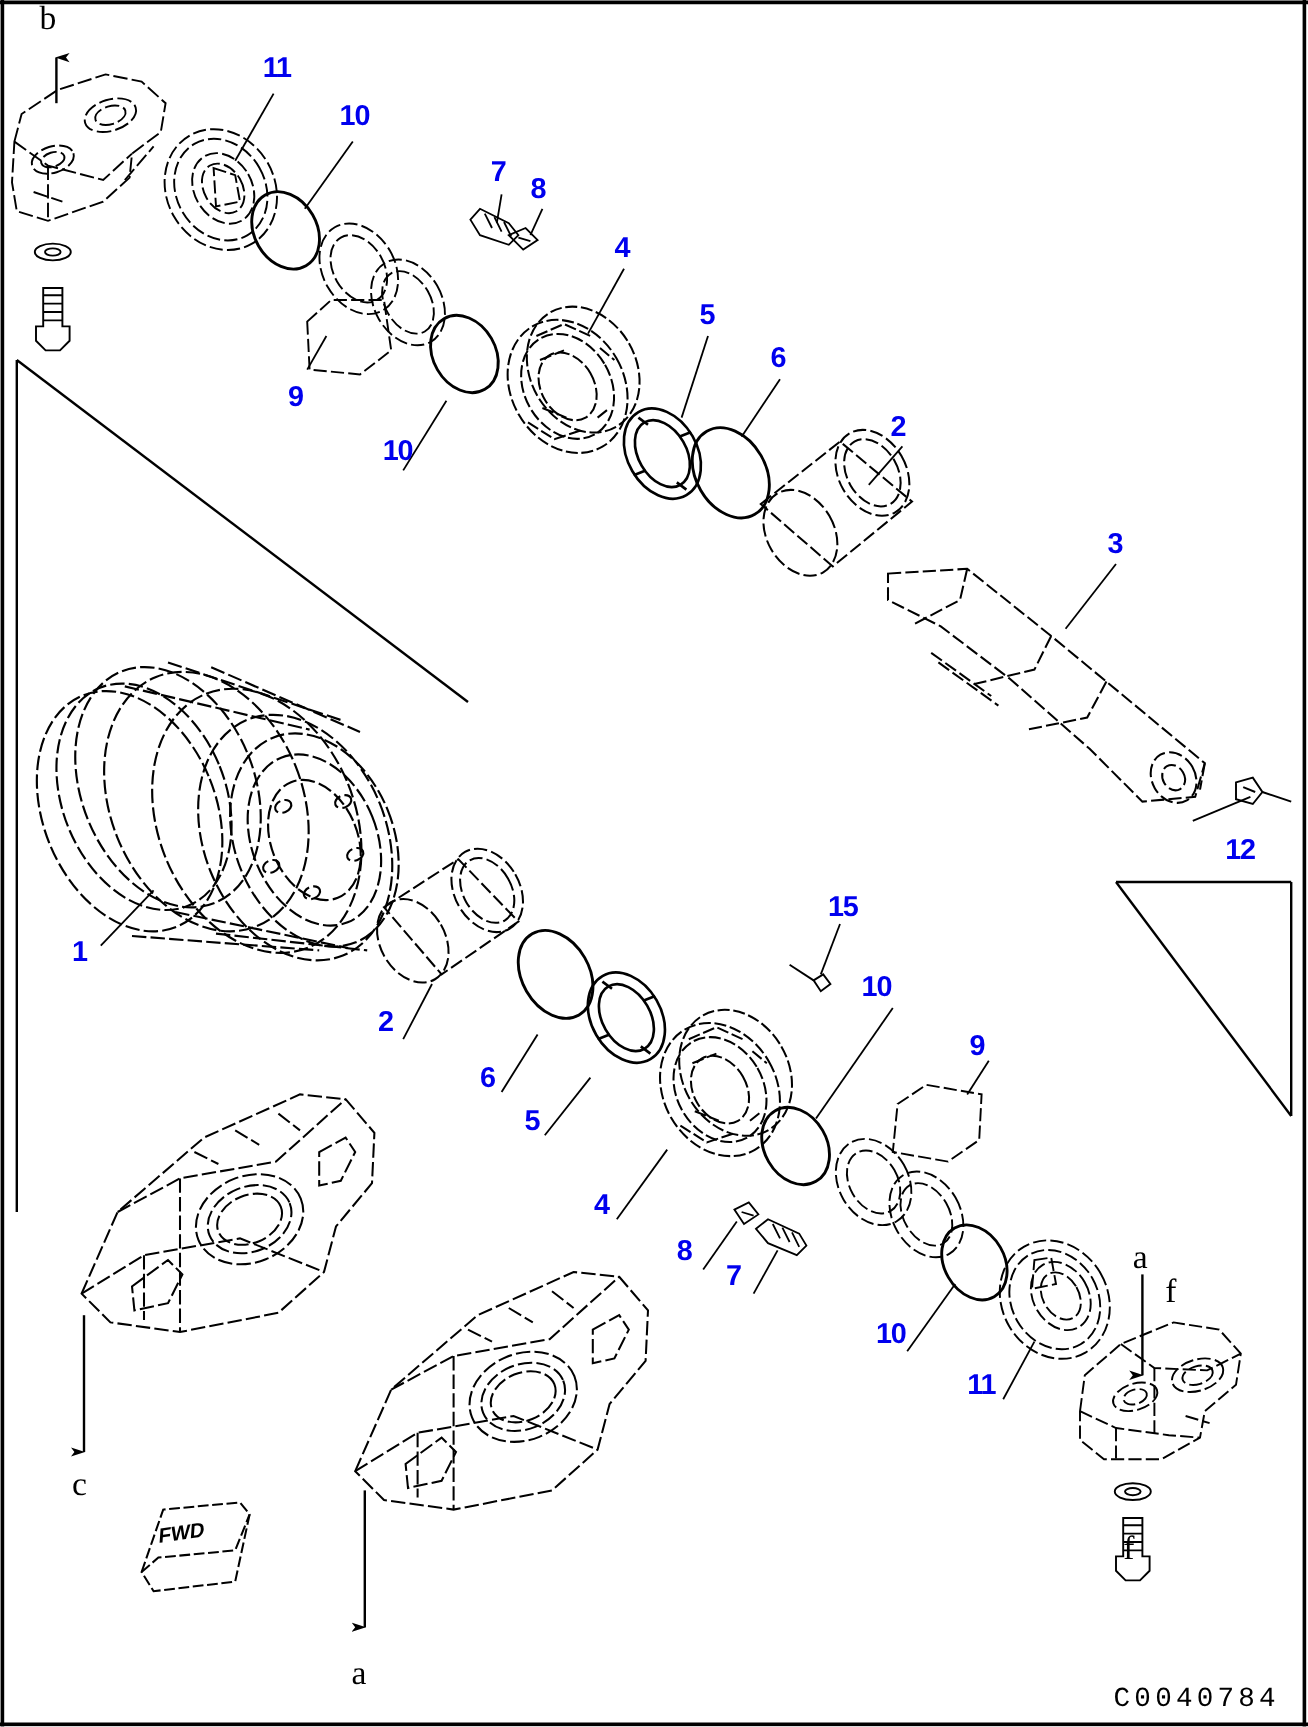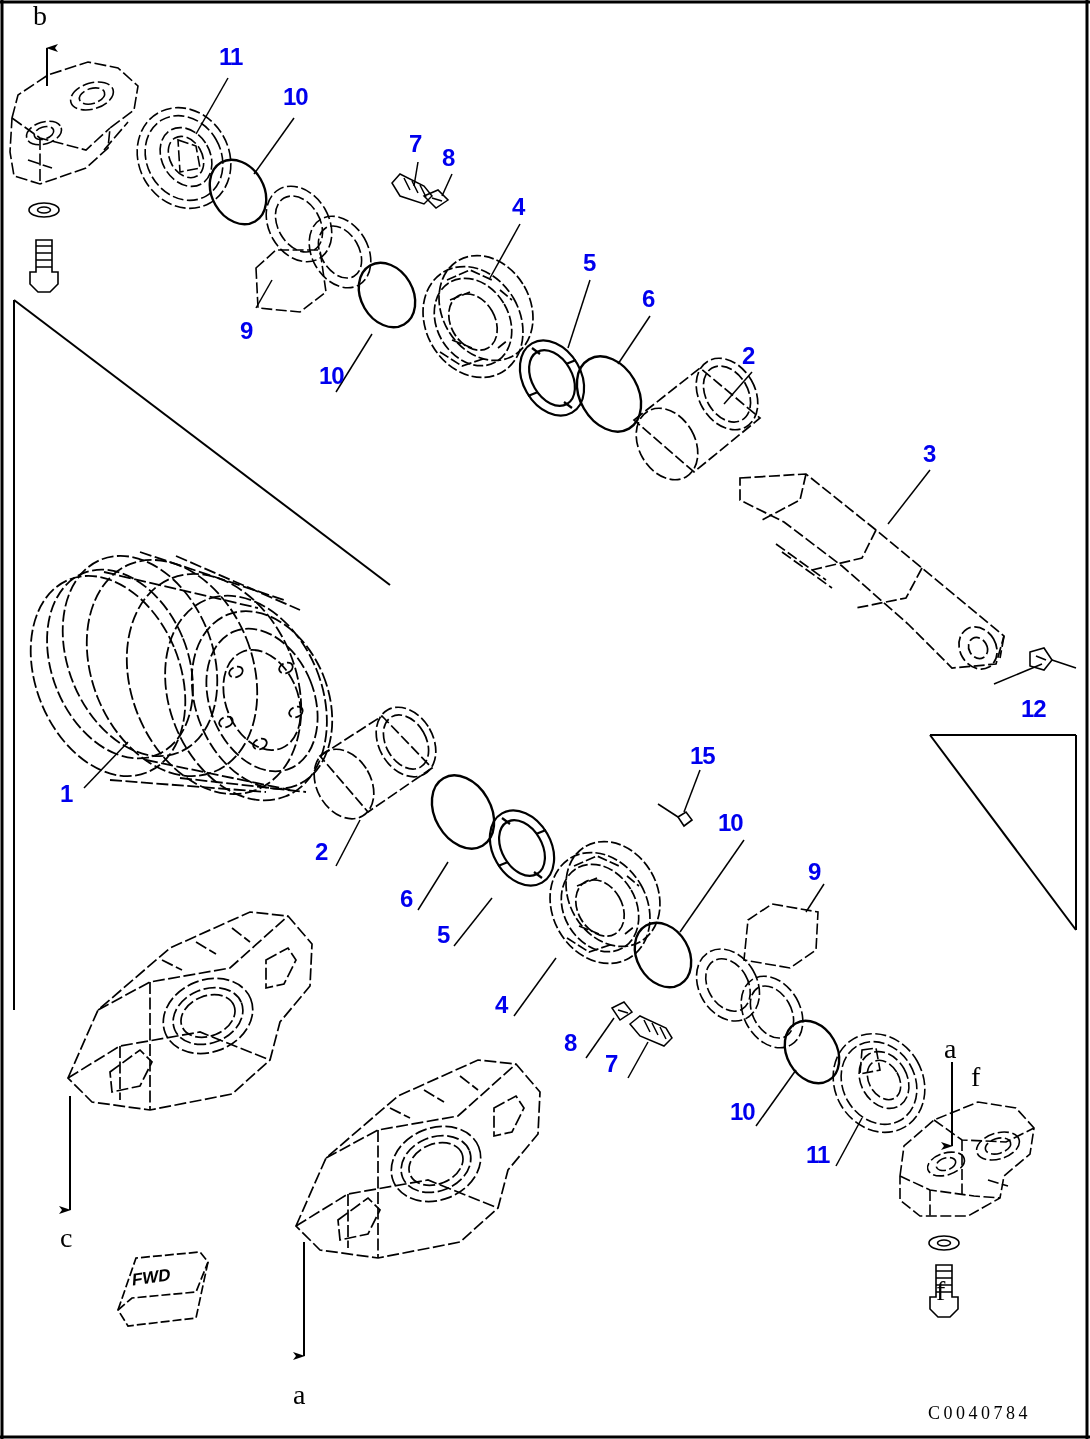--- a/index.html
+++ b/index.html
@@ -2,21 +2,21 @@
 <html><head>
 <meta charset="utf-8">
 <style>
   html,body{margin:0;padding:0;background:#ffffff;}
   body{font-family:"Liberation Sans",sans-serif;}
   #sheet{position:relative;width:1090px;height:1439px;background:#fff;overflow:hidden;}
   #sheet svg{position:absolute;left:0;top:0;}
   .callout{position:absolute;color:#0000ee;font-weight:bold;font-family:"Liberation Sans",sans-serif;
            font-size:24px;line-height:33px;letter-spacing:-1px;white-space:nowrap;}
   .secletter{position:absolute;color:#000;font-family:"Liberation Serif",serif;font-size:28px;line-height:28px;}
-  .drawno{position:absolute;color:#000;font-family:Liberation Serif, serif;font-size:18px;letter-spacing:3.5px;}
+  .drawno{position:absolute;color:#000;font-family:Liberation Mono, monospace;font-size:23px;letter-spacing:3.5px;}
   .fwdtxt{position:absolute;color:#000;font-family:"Liberation Sans",sans-serif;font-size:17px;font-weight:bold;}
 </style>
 </head>
 <body>
 
 <div id="sheet">
 
 <svg width="1090" height="1439" viewBox="0 0 1090 1439">
   <defs>
     <marker id="arrowSolid" markerWidth="9" markerHeight="12" refX="4.5" refY="11" orient="auto" markerUnits="userSpaceOnUse">

